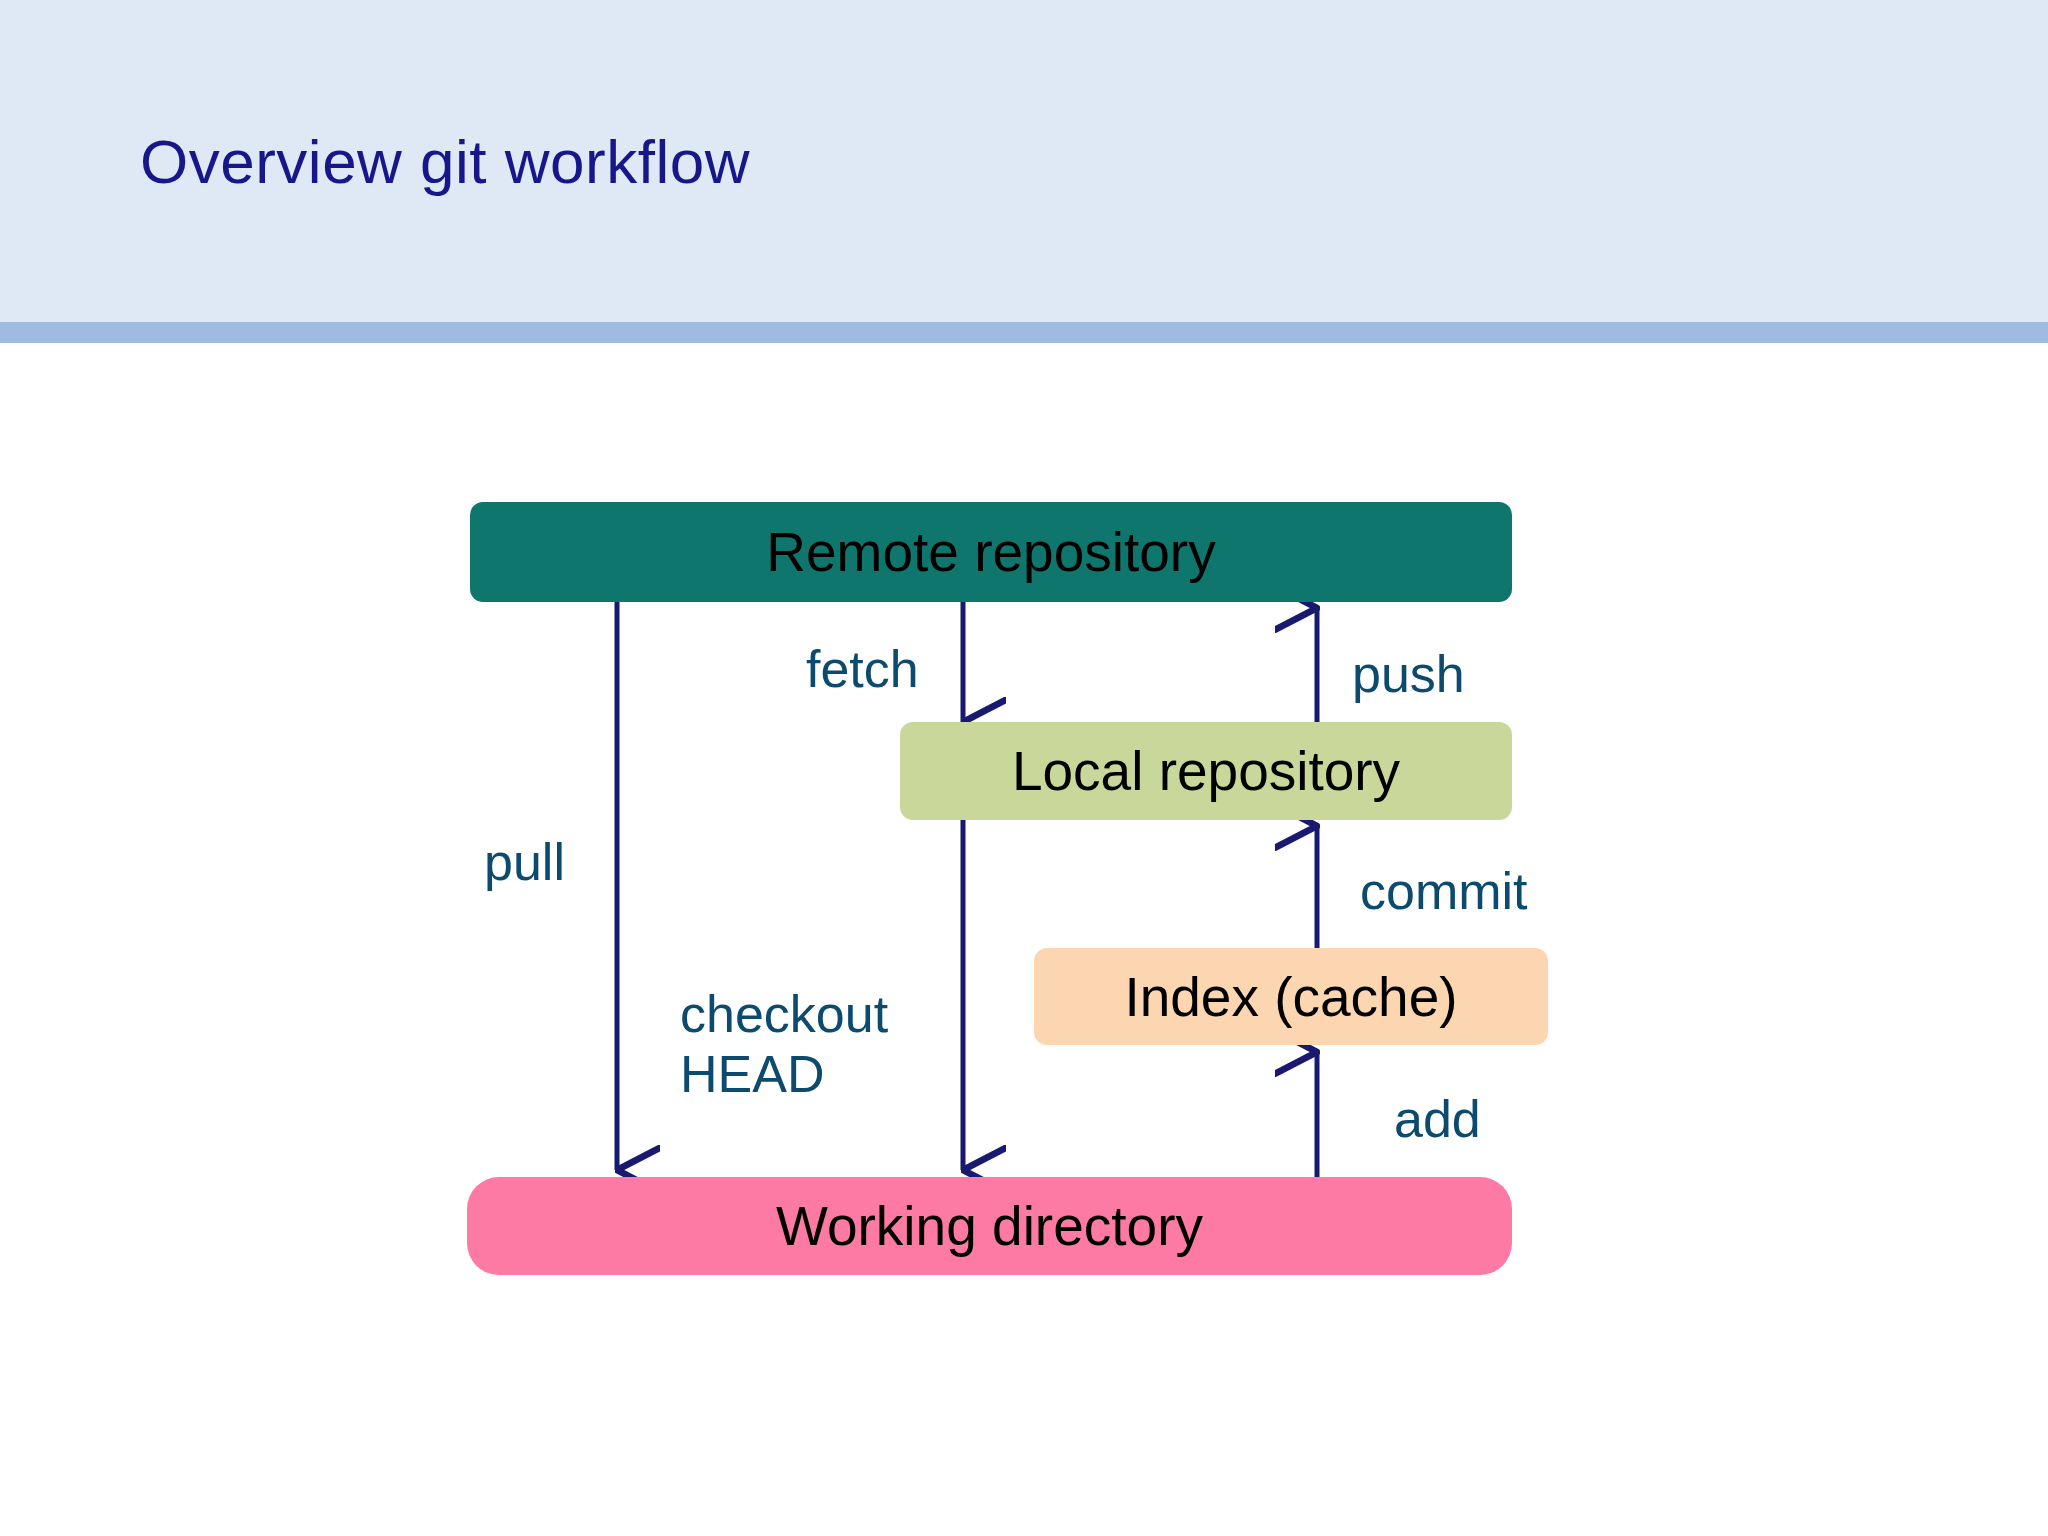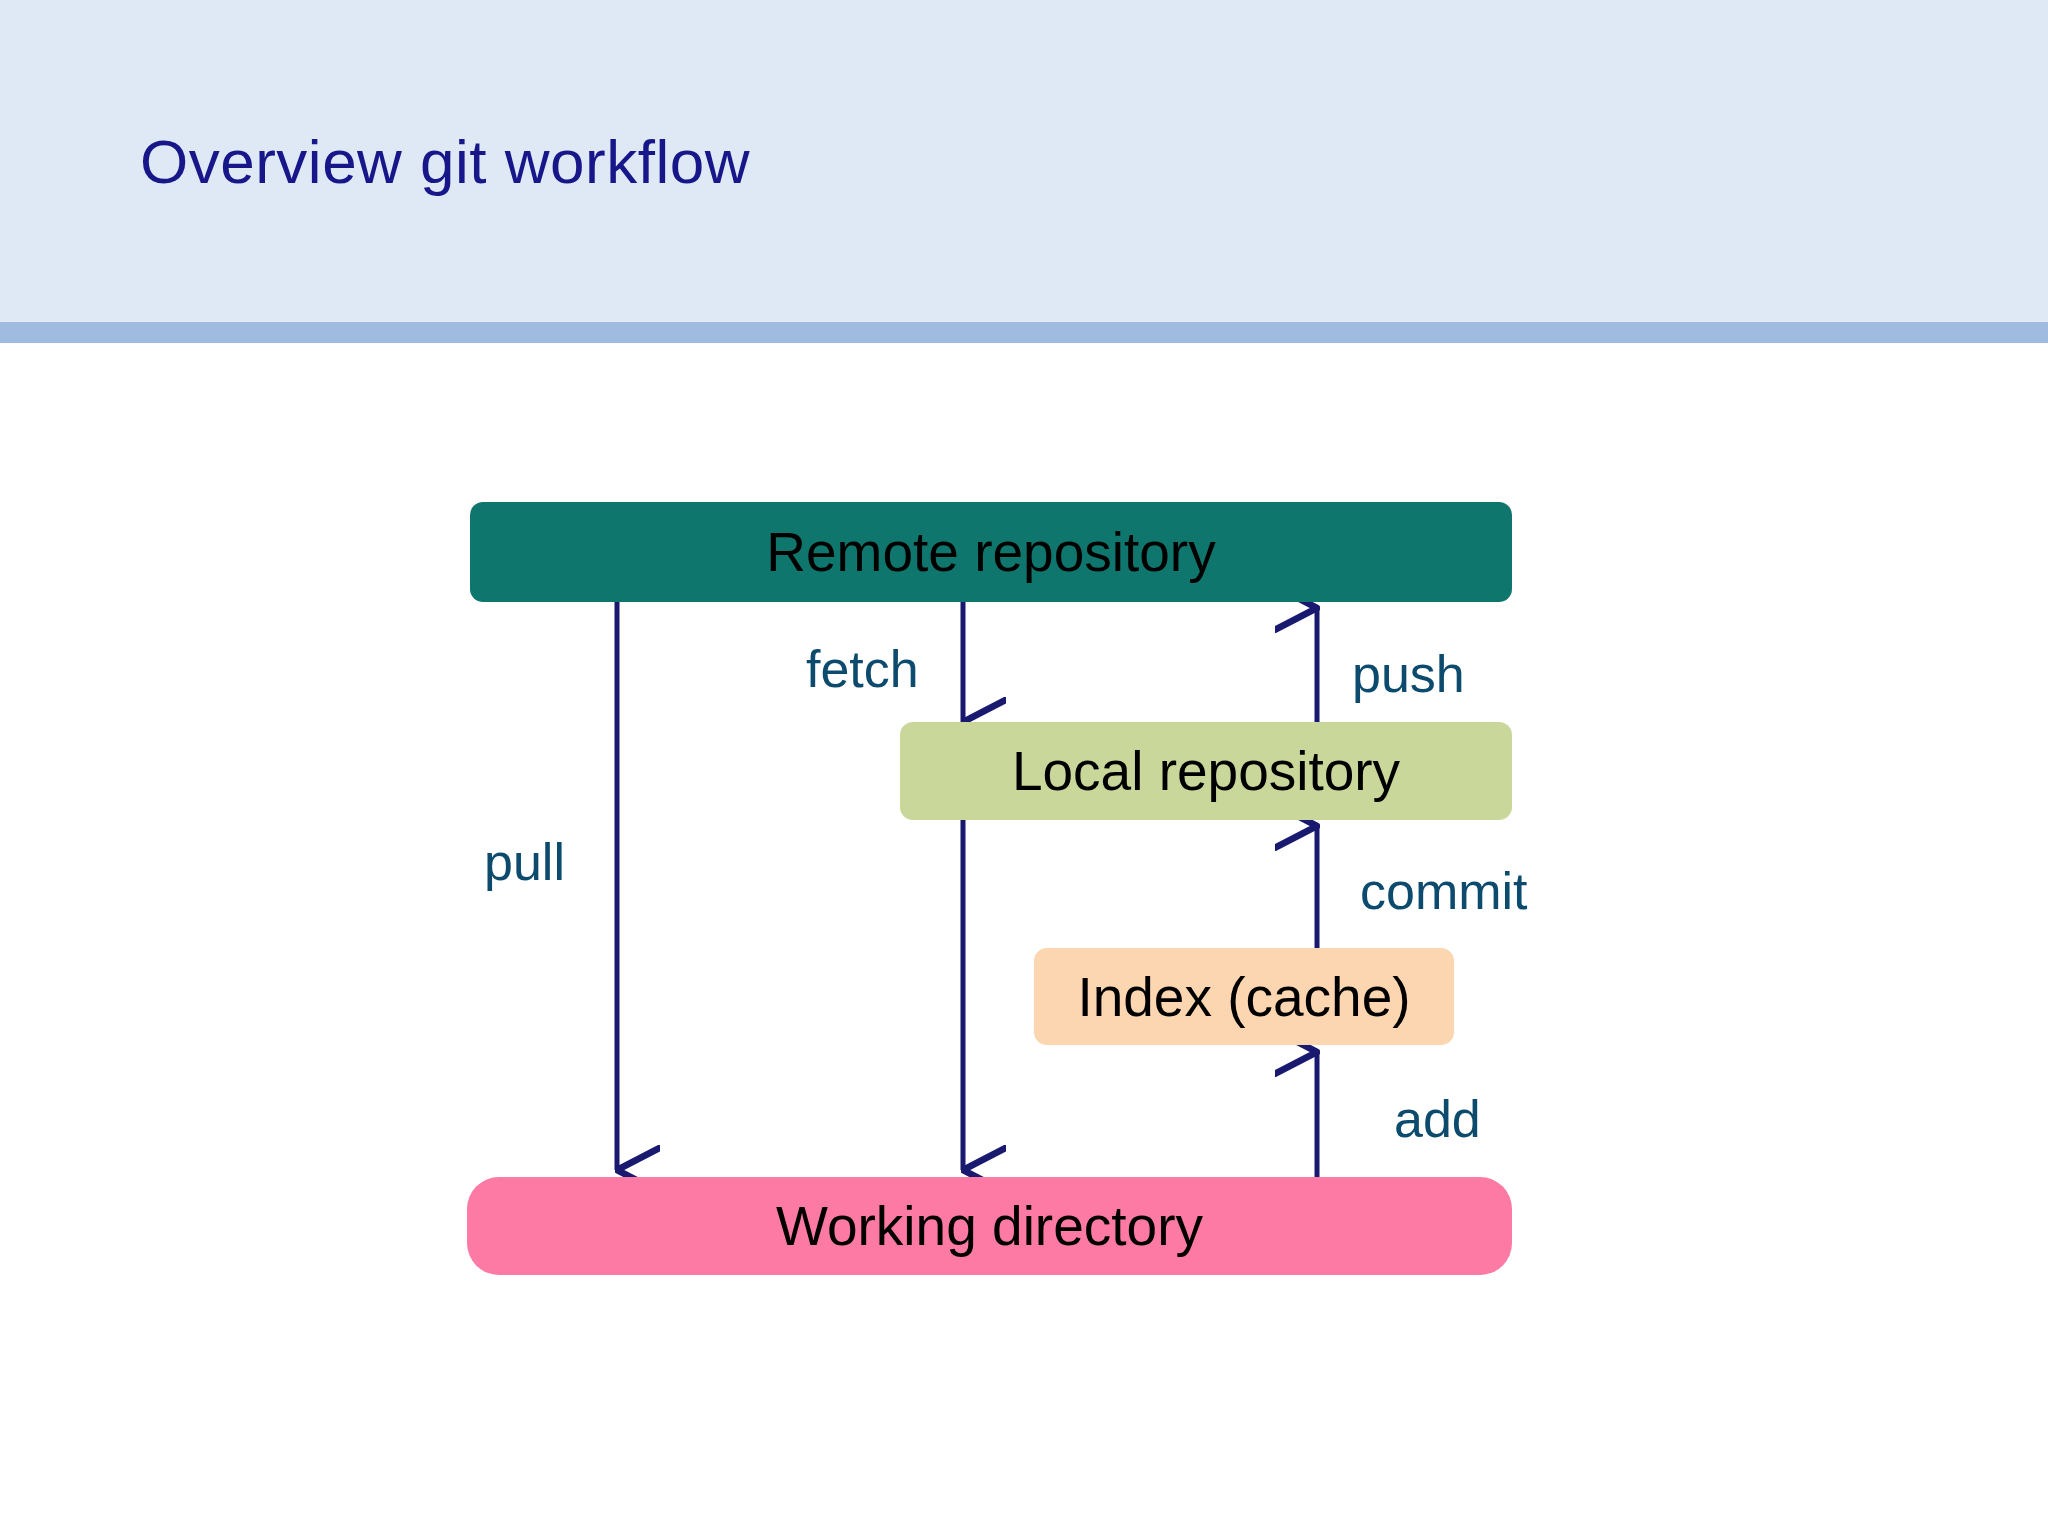--- a/index.html
+++ b/index.html
@@ -69,21 +69,21 @@
     width: 1042px; height: 100px;
     background: #0f766e;
   }
   #node-local {
     left: 900px;  top: 722px;
     width: 612px;  height: 98px;
     background: #c9d79a;
   }
   #node-index {
     left: 1034px; top: 948px;
-    width: 420px;  height: 97px;
+    width: 514px;  height: 97px;
     background: #fbd6b0;
   }
   #node-working {
     left: 467px;  top: 1177px;
     width: 1045px; height: 98px;
     background: #fc7aa3;
     border-radius: 32px;
   }
 
   
@@ -164,14 +164,18 @@
   <div class="edge-label" id="label-pull">pull</div>
 
   <div class="edge-label" id="label-fetch">fetch</div>
 
   <div class="edge-label" id="label-push">push</div>
 
   <div class="edge-label" id="label-commit">commit</div>
 
   <div class="edge-label" id="label-add">add</div>
 
+  <div class="edge-label" id="label-checkout">
+    <span class="lbl-line1">checkout</span>
+    <span class="lbl-line2">HEAD</span>
+  </div>
 
 </div>
 
 </body></html>

